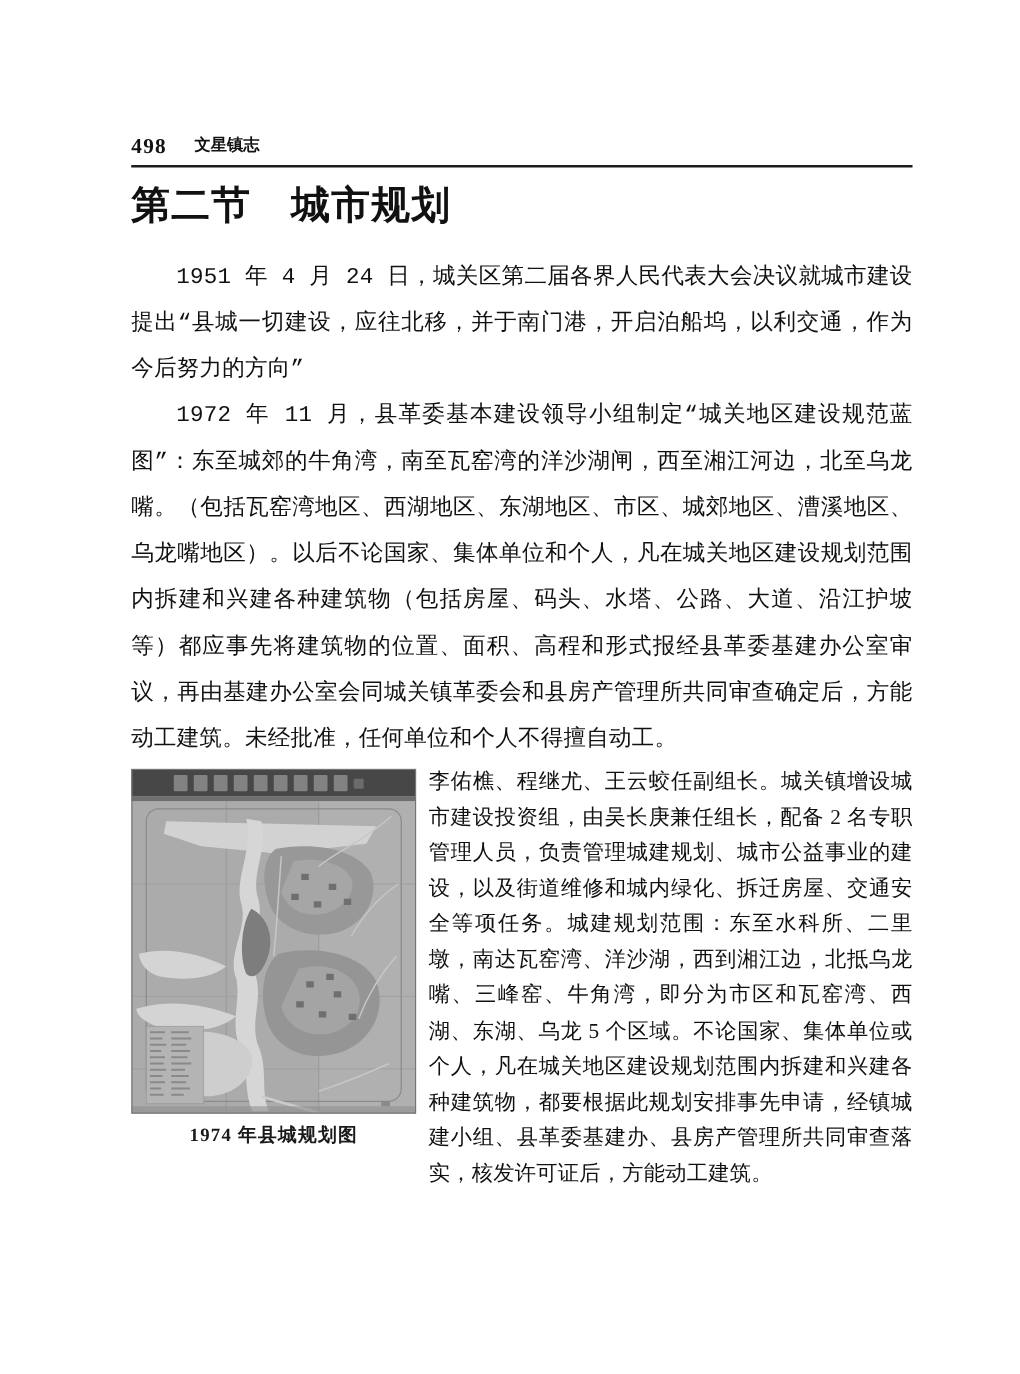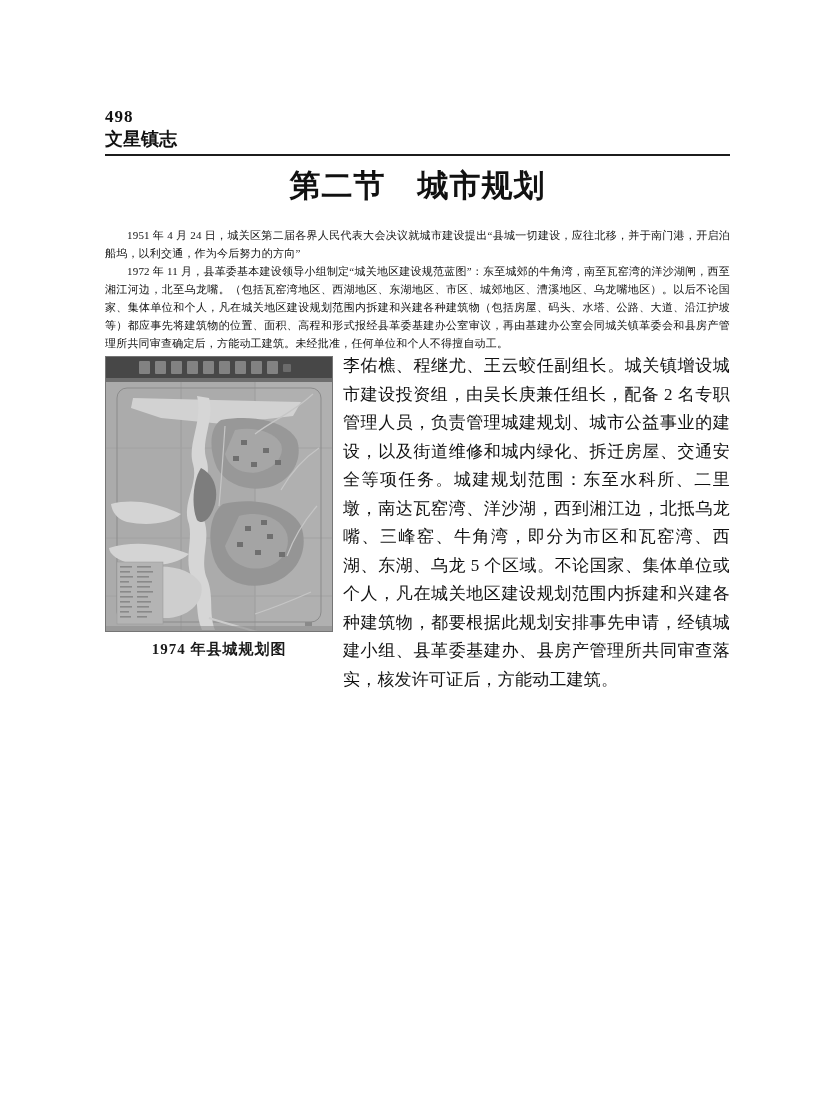--- a/index.html
+++ b/index.html
@@ -12,56 +12,56 @@
     color:#111;
     overflow:hidden;
     box-sizing:border-box;
   }
   .content{
     position:absolute;
     left:105px;top:106px;
     width:625px;
   }
   .running-head{
-    display:flex;align-items:flex-start;
+    display:flex;align-items:center;
     font-size:17px;line-height:22px;
     padding-bottom:4px;
-    flex-direction:column;
   }
   .page-num{
     font-weight:bold;
     letter-spacing:1px;
     margin-right:22px;
   }
   .book-title{
-    font-family:Liberation Serif, serif;
-    font-weight:bold;
-    font-size:18px;
+    font-family:Liberation Mono, monospace;
+    font-weight:bold;
+    font-size:13px;
   }
   .head-rule{
     border:none;
     border-top:2px solid #1c1c1c;
     margin:0 0 10px 0;
   }
   .section-title{
     margin:8px 0 20px 0;
-    text-align:center;
+    text-align:left;
     font-size:31px;
     font-weight:bold;
     letter-spacing:1px;
     line-height:40px;
   }
   .para{
     margin:0;
-    font-size:11px;
-    line-height:18px;
+    font-size:18px;
+    line-height:37px;
     text-align:justify;
     text-justify:inter-ideograph;
     text-indent:2em;
     letter-spacing:0.2px;
+    font-family:Liberation Mono, monospace;
   }
   .para.full-last{
     text-align-last:justify;
   }
   .para-wrap{
     margin:0;
     font-size:17px;
     line-height:28.5px;
     text-align:justify;
     text-justify:inter-ideograph;

